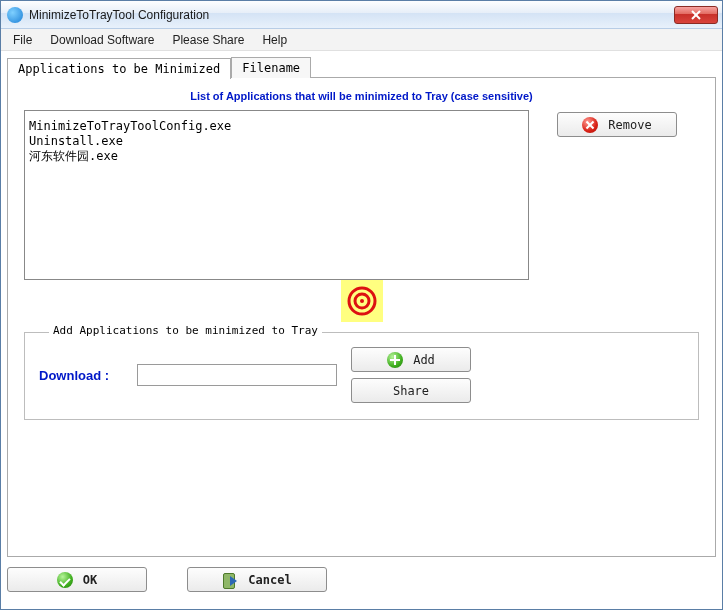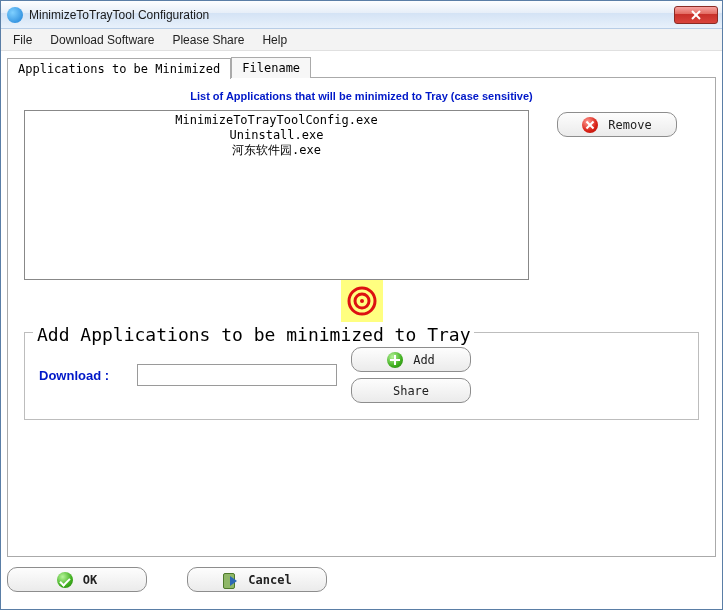--- a/index.html
+++ b/index.html
@@ -105,39 +105,38 @@
 }
 .mid-row {
   display: flex;
   gap: 28px;
 }
 .app-list {
   width: 505px;
   height: 170px;
   border: 1px solid #888;
   background: #fff;
-  padding: 2px 4px;
+  padding: 8px 4px;
   font-family: "SimSun","NSimSun",monospace;
   font-size: 12px;
   line-height: 15px;
   white-space: pre;
   overflow: auto;
-  text-align: center;
 }
 .remove-wrap { padding-top: 2px; }
 .win-btn {
   display: inline-flex;
   align-items: center;
   justify-content: center;
   gap: 10px;
   min-width: 120px;
   height: 25px;
   background: linear-gradient(#fdfdfd,#ebebeb);
   border: 1px solid #8d8d8d;
-  border-radius: 10px;
+  border-radius: 3px;
   font-family: "SimSun","NSimSun",monospace;
   font-size: 12px;
   color: #222;
   padding: 0 12px;
   cursor: default;
 }
 .win-btn .btn-icon {
   width: 16px; height: 16px;
   flex: 0 0 16px;
 }
@@ -202,25 +201,25 @@
   display: flex; align-items: center; justify-content: center;
 }
 .fieldset {
   border: 1px solid #bdbdbd;
   padding: 14px 14px 16px 14px;
   position: relative;
   margin-top: 6px;
 }
 .fieldset .legend {
   position: absolute;
-  top: -9px; left: 8px;
+  top: -9px; left: 24px;
   background: #fff;
   padding: 0 4px;
   font-family: "SimSun","NSimSun",monospace;
-  font-size: 18px;
+  font-size: 11px;
 }
 .form-row {
   display: flex;
   align-items: center;
   gap: 14px;
 }
 .field-label {
   color: #0018c8;
   font-weight: bold;
   font-size: 13px;

